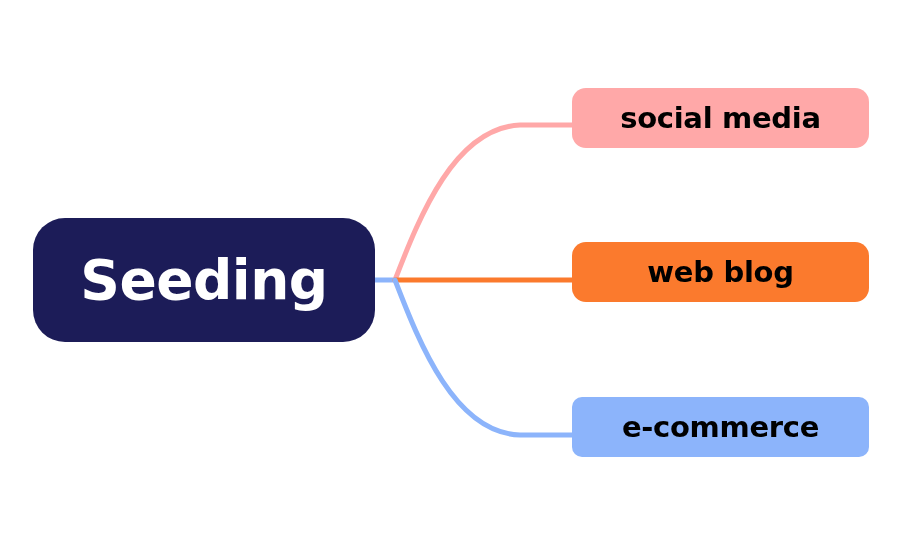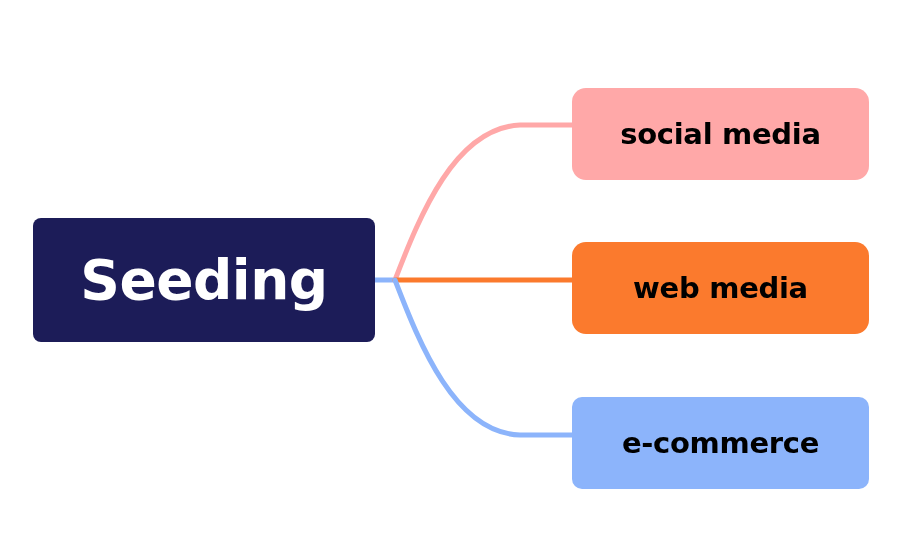--- a/index.html
+++ b/index.html
@@ -38,32 +38,32 @@
     display: block;
     white-space: nowrap;
     line-height: 1;
   }
   #root-node {
     left: 33px;
     top: 218px;
     width: 342px;
     height: 124px;
     background: #1c1c58;
-    border-radius: 8px;
+    border-radius: 32px;
   }
   #root-node .node-label {
     color: #ffffff;
     font-size: 55px;
     font-weight: bold;
     letter-spacing: -0.5px;
   }
   .branch-node {
     left: 572px;
     width: 297px;
-    height: 92px;
+    height: 60px;
     border-radius: 14px;
   }
   .branch-node .node-label {
     color: #000000;
     font-size: 29px;
     font-weight: bold;
     letter-spacing: -0.3px;
   }
   #node-social-media { top: 88px;  background: #ffa8a8; }
   #node-web-blog     { top: 242px; background: #fb7a2d; }
@@ -83,20 +83,20 @@
 
   <div class="node" id="root-node">
     <span class="node-label">Seeding</span>
   </div>
 
   <div class="node branch-node" id="node-social-media">
     <span class="node-label">social media</span>
   </div>
 
   <div class="node branch-node" id="node-web-blog">
-    <span class="node-label">web media</span>
+    <span class="node-label">web blog</span>
   </div>
 
   <div class="node branch-node" id="node-e-commerce">
     <span class="node-label">e-commerce</span>
   </div>
 
 </div>
 
 </body></html>

